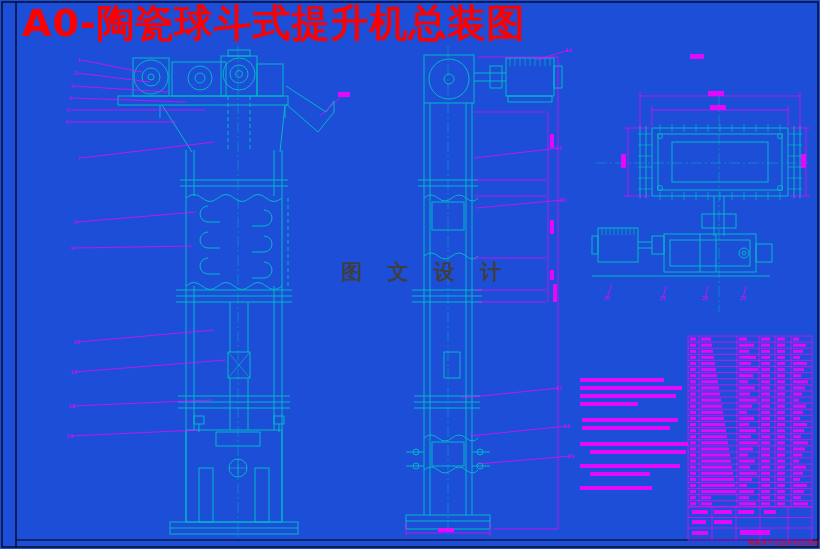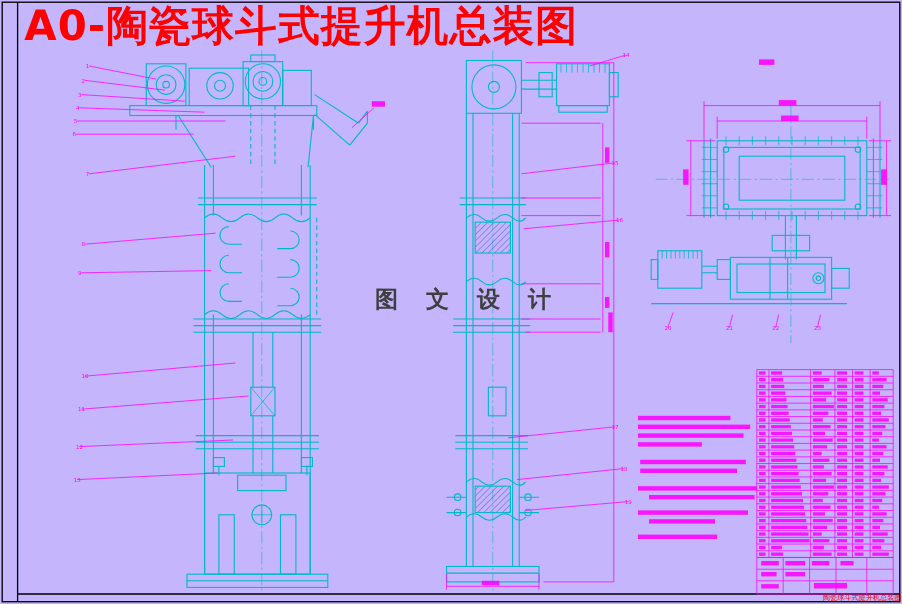--- a/index.html
+++ b/index.html
@@ -1,16 +1,16 @@
 <!DOCTYPE html>
 <html><head>
 <meta charset="utf-8">
 <style>
   html,body{margin:0;padding:0;background:#888;}
-  .sheet{position:relative;width:820px;height:549px;background:#c4b5fd;overflow:hidden;
+  .sheet{position:relative;width:820px;height:549px;background:#1d4ed8;overflow:hidden;
          font-family:"DejaVu Sans","Liberation Sans",sans-serif;}
   svg{position:absolute;left:0;top:0;}
   
   .c  {stroke:#00b8c8;fill:none;stroke-width:1;}
   .ct {stroke:#00b8c8;fill:none;stroke-width:.7;}
   .m  {stroke:#ff00ff;fill:none;stroke-width:.7;}
   .mb {fill:#ff00ff !important;stroke:none !important;opacity:.88;}
   .cl {stroke:#00b8c8;fill:none;stroke-width:.6;stroke-dasharray:11 3 2 3;opacity:.85;}
   .dash{stroke-dasharray:4 3;}
   .blk{stroke:#000;fill:none;stroke-width:1.2;}

